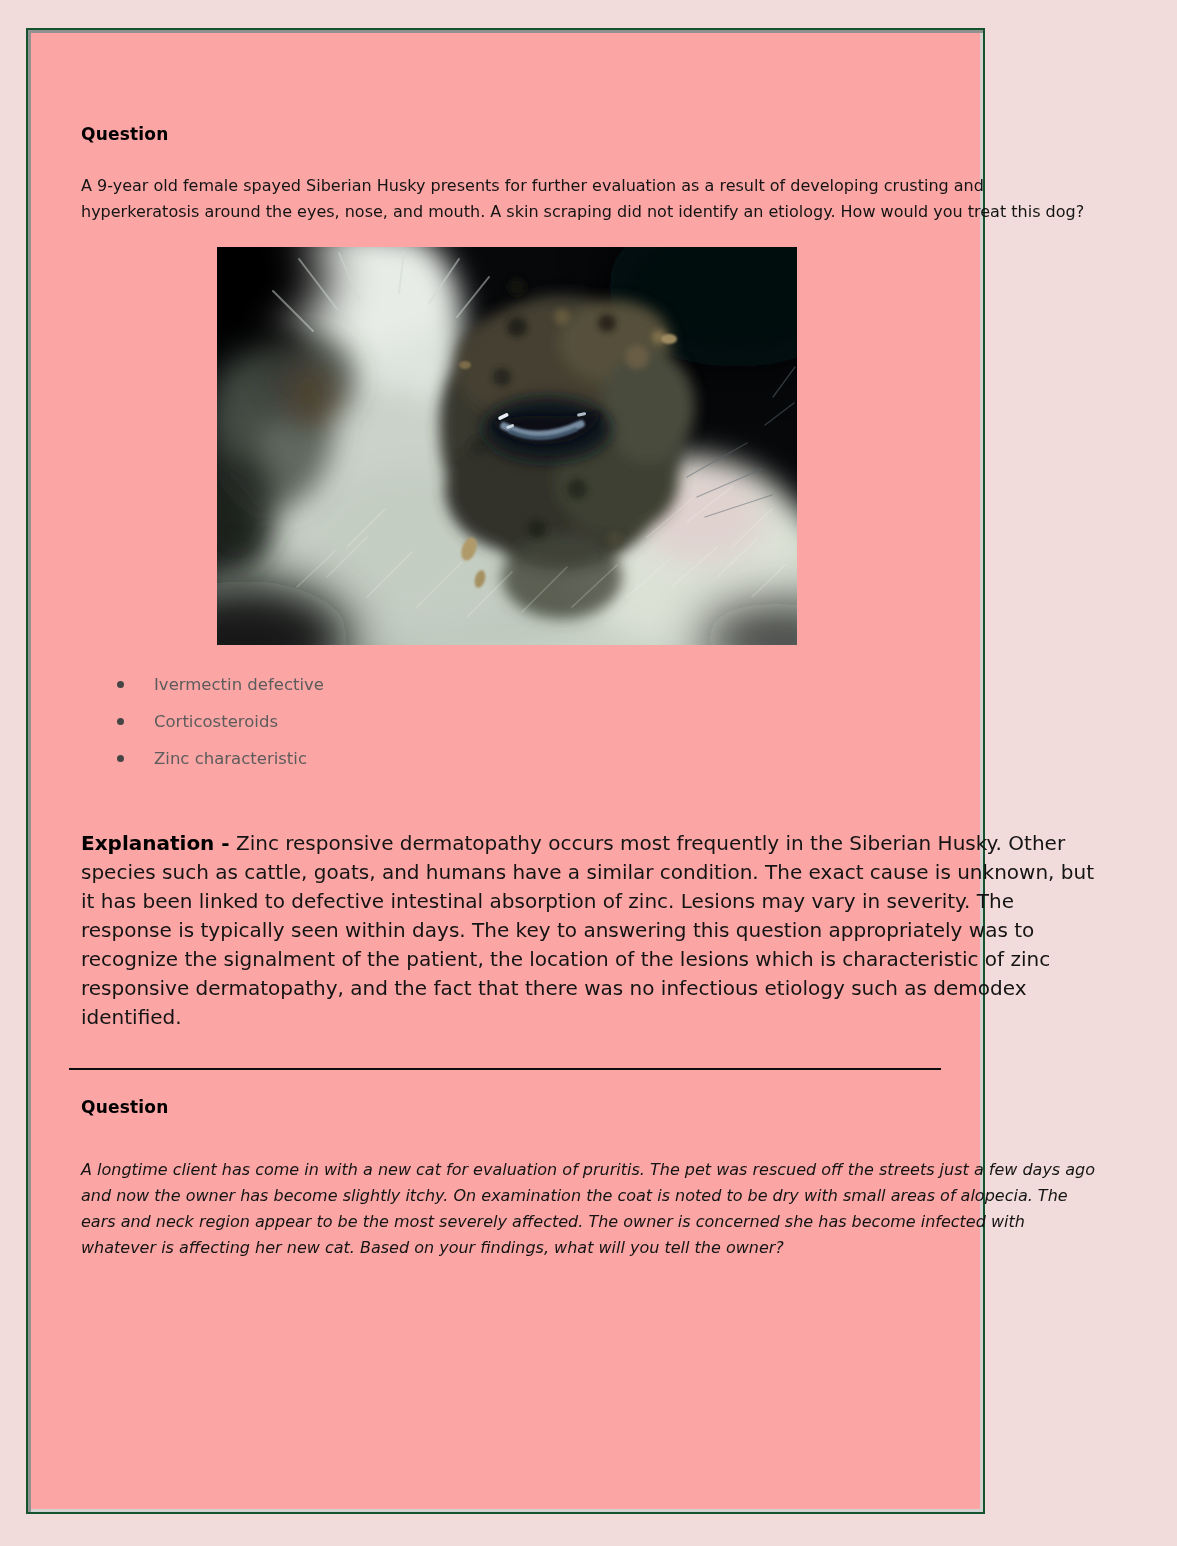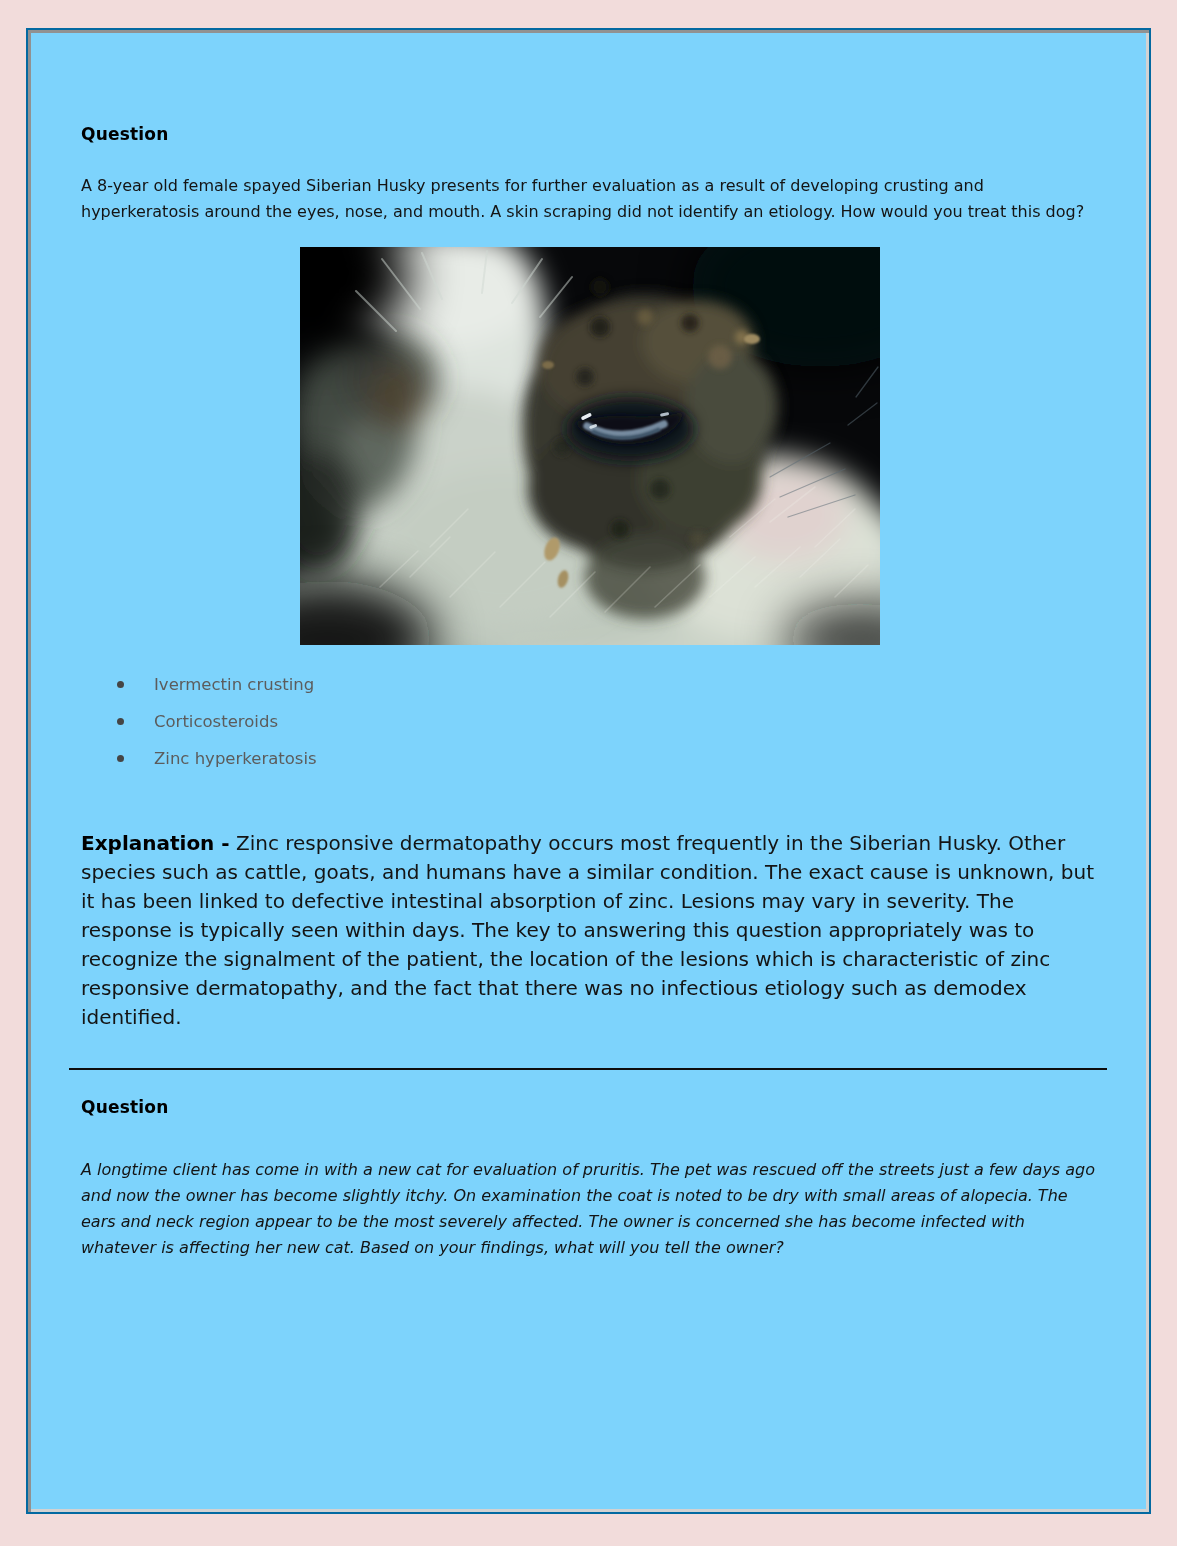--- a/index.html
+++ b/index.html
@@ -5,24 +5,24 @@
   * { margin: 0; padding: 0; box-sizing: border-box; }
   html, body {
     width: 1177px; height: 1546px;
     background: #f2dcdb;
     font-family: "DejaVu Sans", "Liberation Sans", sans-serif;
     overflow: hidden;
   }
   .page-frame {
     position: absolute;
     left: 26px; top: 28px;
-    width: 1125px; height: 1486px;
-    border: 2px solid #0369a1;
+    width: 959px; height: 1486px;
+    border: 2px solid #14532d;
     box-shadow: inset 3px 3px 0 #919191, inset -3px -3px 0 #d2d2d2;
-    background: #7dd3fc;
+    background: #fca5a5;
   }
   .content {
     padding: 94px 50px 0 53px;
     color: #141414;
   }
   h2.qhead {
     font-size: 17px;
     font-weight: 700;
     color: #000;
     letter-spacing: 0.2px;
@@ -76,21 +76,21 @@
   p.q2 { margin-top: 40px; font-style: italic; }
 </style>
 </head>
 <body>
 
 <div class="page-frame">
   <div class="content">
 
     <h2 class="qhead">Question</h2>
 
-    <p class="body-text">A 8-year old female spayed Siberian Husky presents for further evaluation as a result of developing crusting and hyperkeratosis around the eyes, nose, and mouth. A skin scraping did not identify an etiology. How would you treat this dog?</p>
+    <p class="body-text">A 9-year old female spayed Siberian Husky presents for further evaluation as a result of developing crusting and hyperkeratosis around the eyes, nose, and mouth. A skin scraping did not identify an etiology. How would you treat this dog?</p>
 
     <div class="photo-wrap" role="img" aria-label="Close-up clinical photograph of a dog's eye area showing dark crusting and hyperkeratosis around the eye, surrounded by white fur on a black background">
       <svg width="580" height="398" viewBox="0 0 580 398" xmlns="http://www.w3.org/2000/svg">
         <defs>
           <filter id="b24" x="-50%" y="-50%" width="200%" height="200%">
               <feGaussianBlur stdDeviation="24"></feGaussianBlur>
             </filter>
           <filter id="b14" x="-50%" y="-50%" width="200%" height="200%">
               <feGaussianBlur stdDeviation="14"></feGaussianBlur>
             </filter>
@@ -209,29 +209,29 @@
           <path d="M212,56 L242,12"></path>
             <path d="M240,70 L272,30"></path>
             <path d="M96,84 L56,44"></path>
         </g>
       </svg>
     </div>
 
     <ul class="options">
       <li>
         <span class="bullet-dot"></span>
-        <span>Ivermectin crusting</span>
+        <span>Ivermectin defective</span>
       </li>
       <li>
         <span class="bullet-dot"></span>
         <span>Corticosteroids</span>
       </li>
       <li>
         <span class="bullet-dot"></span>
-        <span>Zinc hyperkeratosis</span>
+        <span>Zinc characteristic</span>
       </li>
     </ul>
 
     <p class="explanation">
       <b>Explanation -</b>
       <span>Zinc responsive dermatopathy occurs most frequently in the Siberian Husky. Other species such as cattle, goats, and humans have a similar condition. The exact cause is unknown, but it has been linked to defective intestinal absorption of zinc. Lesions may vary in severity. The response is typically seen within days. The key to answering this question appropriately was to recognize the signalment of the patient, the location of the lesions which is characteristic of zinc responsive dermatopathy, and the fact that there was no infectious etiology such as demodex identified.</span>
     </p>
 
     <hr class="divider">
 

